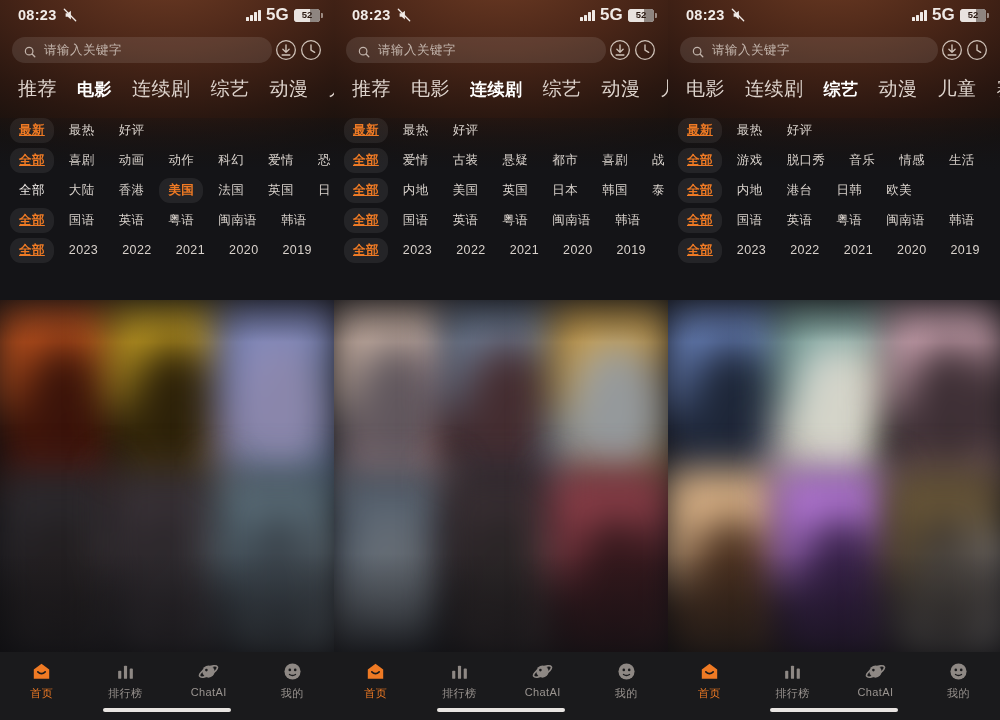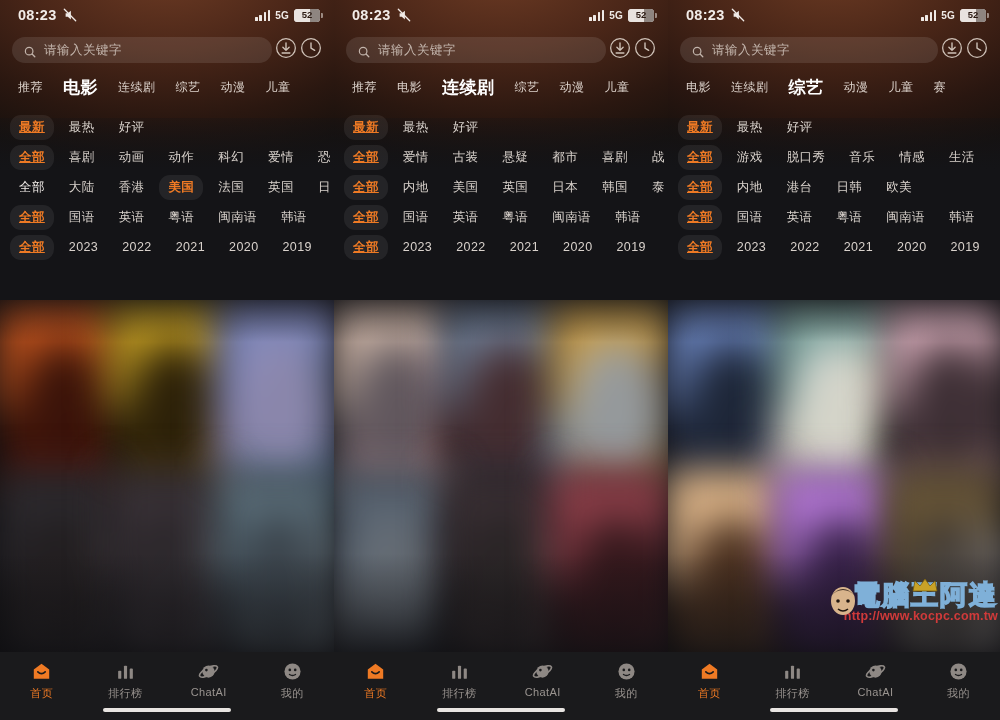--- a/index.html
+++ b/index.html
@@ -31,42 +31,42 @@
   .statusbar { position:relative; height:30px; display:flex; align-items:center;
      padding:0 14px 0 18px; z-index:4; }
   .sb-time { font-size:14.5px; font-weight:700; color:#f2ece8; letter-spacing:.3px; }
   .sb-mute { margin-left:6px; width:14px; height:14px; position:relative; display:inline-block; }
   .sb-mute svg { display:block; }
   .sb-right { margin-left:auto; display:flex; align-items:center; gap:5px; }
   .bars { display:flex; align-items:flex-end; gap:1.5px; height:11px; }
   .bars i { display:block; width:2.6px; background:#f0eae6; border-radius:.5px; }
   .bars i:nth-child(1){height:4px}.bars i:nth-child(2){height:6px}
   .bars i:nth-child(3){height:8.5px}.bars i:nth-child(4){height:11px}
-  .sb-net { font-size:10px; color:#f0eae6; font-weight:600; letter-spacing:.2px; }
+  .sb-net { font-size:17px; color:#f0eae6; font-weight:600; letter-spacing:.2px; }
   .batt { position:relative; width:26px; height:13px; border-radius:3.5px;
      background:#e9e3df; display:flex; justify-content:center; }
   .batt::after { content:""; position:absolute; right:-3px; top:4px; width:2px; height:5px;
      background:rgba(233,227,223,.55); border-radius:0 1px 1px 0; }
   .batt-fill { position:absolute; left:0; top:0; bottom:0; width:62%; background:#e9e3df; border-radius:3.5px 0 0 3.5px; }
   .batt-lvl { position:relative; font-size:9.5px; font-weight:700; color:#2b1a12; z-index:2; }
   .batt-rest { position:absolute; right:0; top:0; bottom:0; width:38%; background:#8e8580; border-radius:0 3.5px 3.5px 0; }
 
   
-  .search-row { position:relative; display:flex; align-items:flex-start; gap:3px;
+  .search-row { position:relative; display:flex; align-items:center; gap:3px;
      padding:7px 12px 9px 12px; z-index:4; }
   .searchbox { flex:1; height:26px; border-radius:13px; background:rgba(255,255,255,.10);
      display:flex; align-items:center; padding:0 12px; gap:8px; }
   .searchbox .sicon { width:12px; height:12px; flex:none; }
   .search-ph { font-size:12.5px; color:#c3b5ac; letter-spacing:.5px; }
   .hicon { width:22px; height:22px; flex:none; }
 
   
   .cat-tabs { position:relative; display:flex; align-items:center; gap:0;
      padding:4px 0 8px 8px; z-index:4; white-space:nowrap; }
-  .cat { font-size:12px; color:#ded4cd; padding:0 10px; letter-spacing:.5px; flex:none; }
+  .cat { font-size:19px; color:#ded4cd; padding:0 10px; letter-spacing:.5px; flex:none; }
   .cat.active { font-size:17px; font-weight:700; color:#ffffff; }
 
   
   .filters { position:relative; z-index:4; padding:5px 0 8px 0; }
   .frow { display:flex; align-items:center; white-space:nowrap; height:30px; padding-left:10px; }
   .fchip { flex:none; font-size:12.5px; color:#d9d2cc; padding:4px 9px; border-radius:11px;
      margin-right:6px; letter-spacing:.4px; }
   .fchip.sel { color:#ef7a24; background:rgba(255,255,255,.07); font-weight:600;text-decoration:underline; }
   .fchip.sel-plain { color:#f0ebe7; background:transparent; }
   .fchip.hl { color:#ef7a24; background:rgba(255,255,255,.07); font-weight:600; }
@@ -593,28 +593,14 @@
               <circle cx="8.9" cy="10.2" r="1.5" fill="#1a1a1c"></circle>
               <circle cx="15.1" cy="10.2" r="1.5" fill="#1a1a1c"></circle>
               <path d="M8.6 15.4 Q12 17.6 15.4 15.4" stroke="#1a1a1c" stroke-width="1.6" fill="none" stroke-linecap="round"></path>
             </svg></span>
           <span class="tablabel">我的</span>
         </div>
       </div>
       <div class="homebar"></div>
     </div>
 
-  <div class="watermark">
-    <svg class="wm-crown" viewBox="0 0 26 14">
-      <path d="M1 13 L3 3 L8 8 L13 1 L18 8 L23 3 L25 13 Z" fill="#c9a227" stroke="#7a6010" stroke-width=".8"></path>
-    </svg>
-    <svg class="wm-face" viewBox="0 0 30 34">
-      <ellipse cx="15" cy="17" rx="12" ry="14" fill="#d8b48c"></ellipse>
-      <path d="M3 12 Q15 -2 27 12 Q22 6 15 6 Q8 6 3 12Z" fill="#3a2a20"></path>
-      <circle cx="10" cy="17" r="1.8" fill="#20160f"></circle>
-      <circle cx="20" cy="17" r="1.8" fill="#20160f"></circle>
-      <path d="M10 25 Q15 29 20 25" stroke="#20160f" stroke-width="1.6" fill="none"></path>
-    </svg>
-    <div class="wm-cn">電腦王阿達</div>
-    <div class="wm-url">http://www.kocpc.com.tw</div>
-  </div>
 
 </div>
 
 </body></html>

